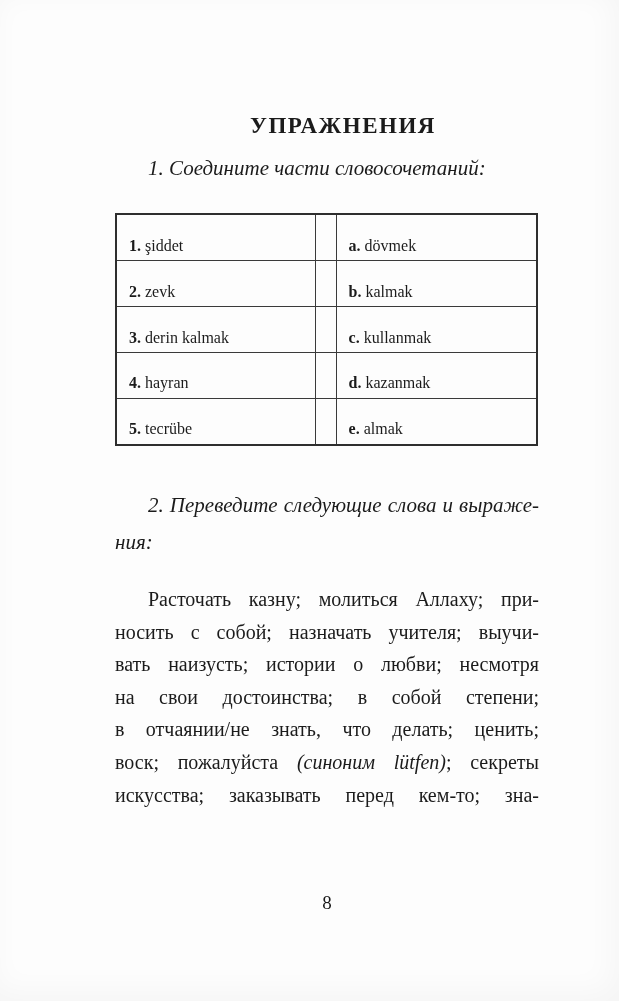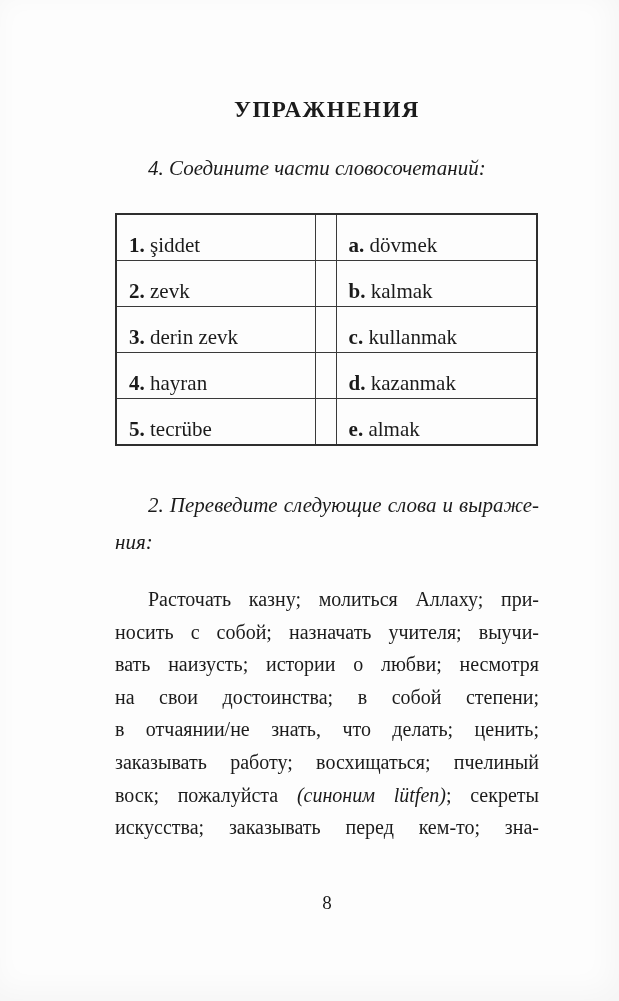--- a/index.html
+++ b/index.html
@@ -21,21 +21,21 @@
     position: absolute;
     left: 115px;
     width: 424px;
     top: 0;
   }
   .title {
     position: absolute;
     top: 97px;
     left: 0;
     width: 100%;
-    margin: 0;
+    margin: 16px;
     text-align: center;
     font-size: 23px;
     font-weight: bold;
     letter-spacing: 1.5px;
   }
   .instr1 {
     position: absolute;
     top: 156px;
     left: 0;
     width: 100%;
@@ -49,21 +49,21 @@
     position: absolute;
     top: 213px;
     left: 0;
     width: 423px;
     height: 233px;
     border-collapse: collapse;
     table-layout: fixed;
   }
   .match-table td {
     border: 1.6px solid #3a3a3a;
-    font-size: 21px;
+    font-size: 16px;
     vertical-align: middle;
     padding: 16px 0 0 12px;
     overflow: hidden;
   }
   .match-table {
     border: 2px solid #2e2e2e;
   }
   .col-left  { width: 198px; }
   .col-mid   { width: 20px;  }
   .col-right { width: 199px; }
@@ -120,41 +120,41 @@
   }
 </style>
 </head>
 <body>
 
 <div class="page">
   <div class="content-col">
 
     <h1 class="title">УПРАЖНЕНИЯ</h1>
 
-    <p class="instr1">4. Соедините части словосочетаний:</p>
+    <p class="instr1">1. Соедините части словосочетаний:</p>
 
     <table class="match-table">
       <colgroup>
         <col class="col-left">
           <col class="col-mid">
           <col class="col-right">
       </colgroup>
       <tbody>
         <tr>
           <td><span class="num">1.</span> <span>şiddet</span></td>
           <td></td>
           <td><span class="num">a.</span> <span>dövmek</span></td>
         </tr>
         <tr>
           <td><span class="num">2.</span> <span>zevk</span></td>
           <td></td>
           <td><span class="num">b.</span> <span>kalmak</span></td>
         </tr>
         <tr>
-          <td><span class="num">3.</span> <span>derin zevk</span></td>
+          <td><span class="num">3.</span> <span>derin kalmak</span></td>
           <td></td>
           <td><span class="num">c.</span> <span>kullanmak</span></td>
         </tr>
         <tr>
           <td><span class="num">4.</span> <span>hayran</span></td>
           <td></td>
           <td><span class="num">d.</span> <span>kazanmak</span></td>
         </tr>
         <tr>
           <td><span class="num">5.</span> <span>tecrübe</span></td>
@@ -168,21 +168,20 @@
       <span class="jline indent">2. Переведите следующие слова и выраже-</span>
       <span class="plainline">ния:</span>
     </p>
 
     <div class="body-par">
       <div class="bline indent">Расточать казну; молиться Аллаху; при-</div>
       <div class="bline">носить с собой; назначать учителя; выучи-</div>
       <div class="bline">вать наизусть; истории о любви; несмотря</div>
       <div class="bline">на свои достоинства; в собой степени;</div>
       <div class="bline">в отчаянии/не знать, что делать; ценить;</div>
-      <div class="bline">заказывать работу; восхищаться; пчелиный</div>
       <div class="bline"><span>воск; пожалуйста </span><span class="it">(синоним lütfen)</span><span>; секреты</span></div>
       <div class="bline">искусства; заказывать перед кем-то; зна-</div>
     </div>
 
     <div class="page-num">8</div>
 
   </div>
 </div>
 
 </body></html>

